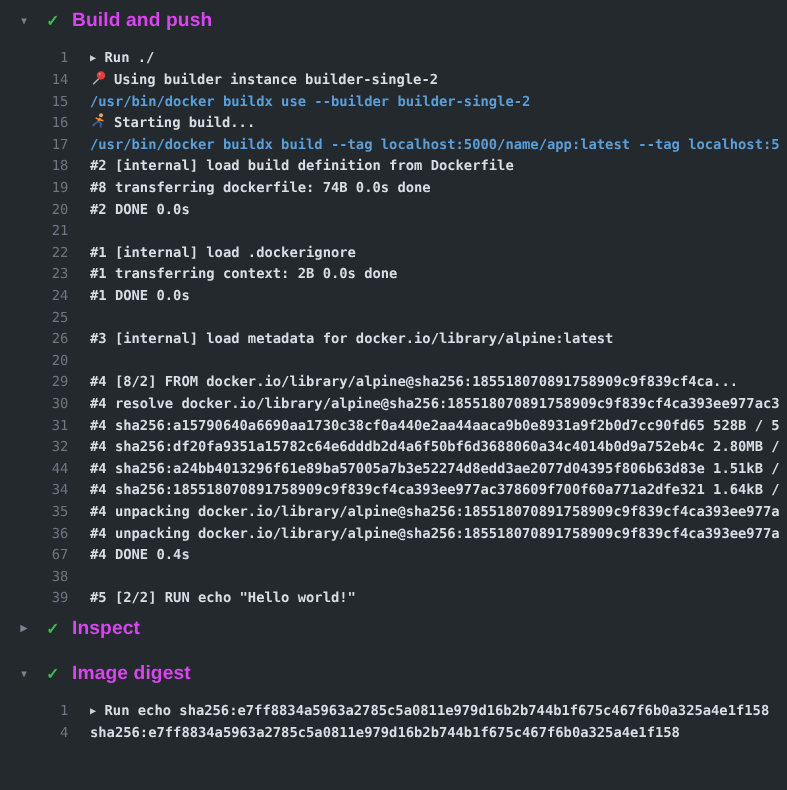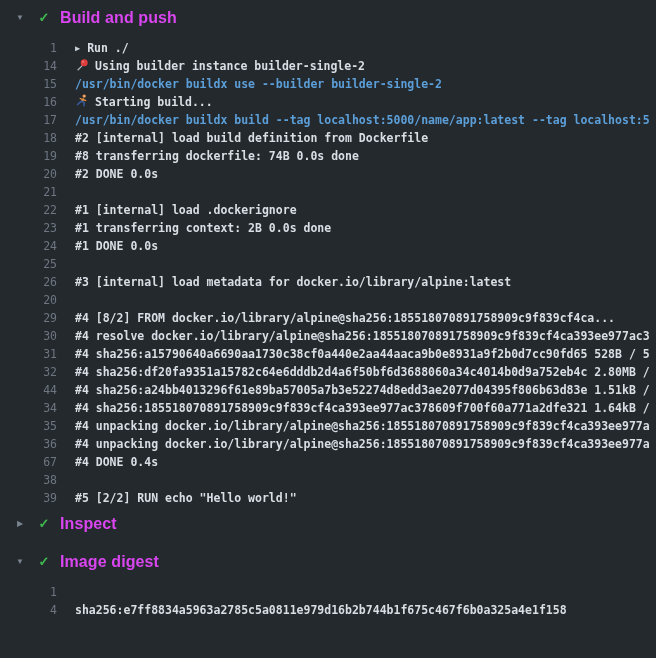--- a/index.html
+++ b/index.html
@@ -120,18 +120,18 @@
 
   </div>
 
   <div class="section">
     <div class="section-header third">
       <span class="chevron">▼</span>
       <span class="check">✓</span>
       <span class="section-label">Image digest</span>
     </div>
     <div class="log-lines">
-        <div class="log-line"><span class="ln">1</span></div>
+        <div class="log-line"><span class="ln">1</span><span class="txt"><span class="run-arrow">▶</span>Run echo sha256:e7ff8834a5963a2785c5a0811e979d16b2b744b1f675c467f6b0a325a4e1f158</span></div>
         <div class="log-line"><span class="ln">4</span><span class="txt">sha256:e7ff8834a5963a2785c5a0811e979d16b2b744b1f675c467f6b0a325a4e1f158</span></div>
       </div>
   </div>
 
 </div>
 
 </body></html>

